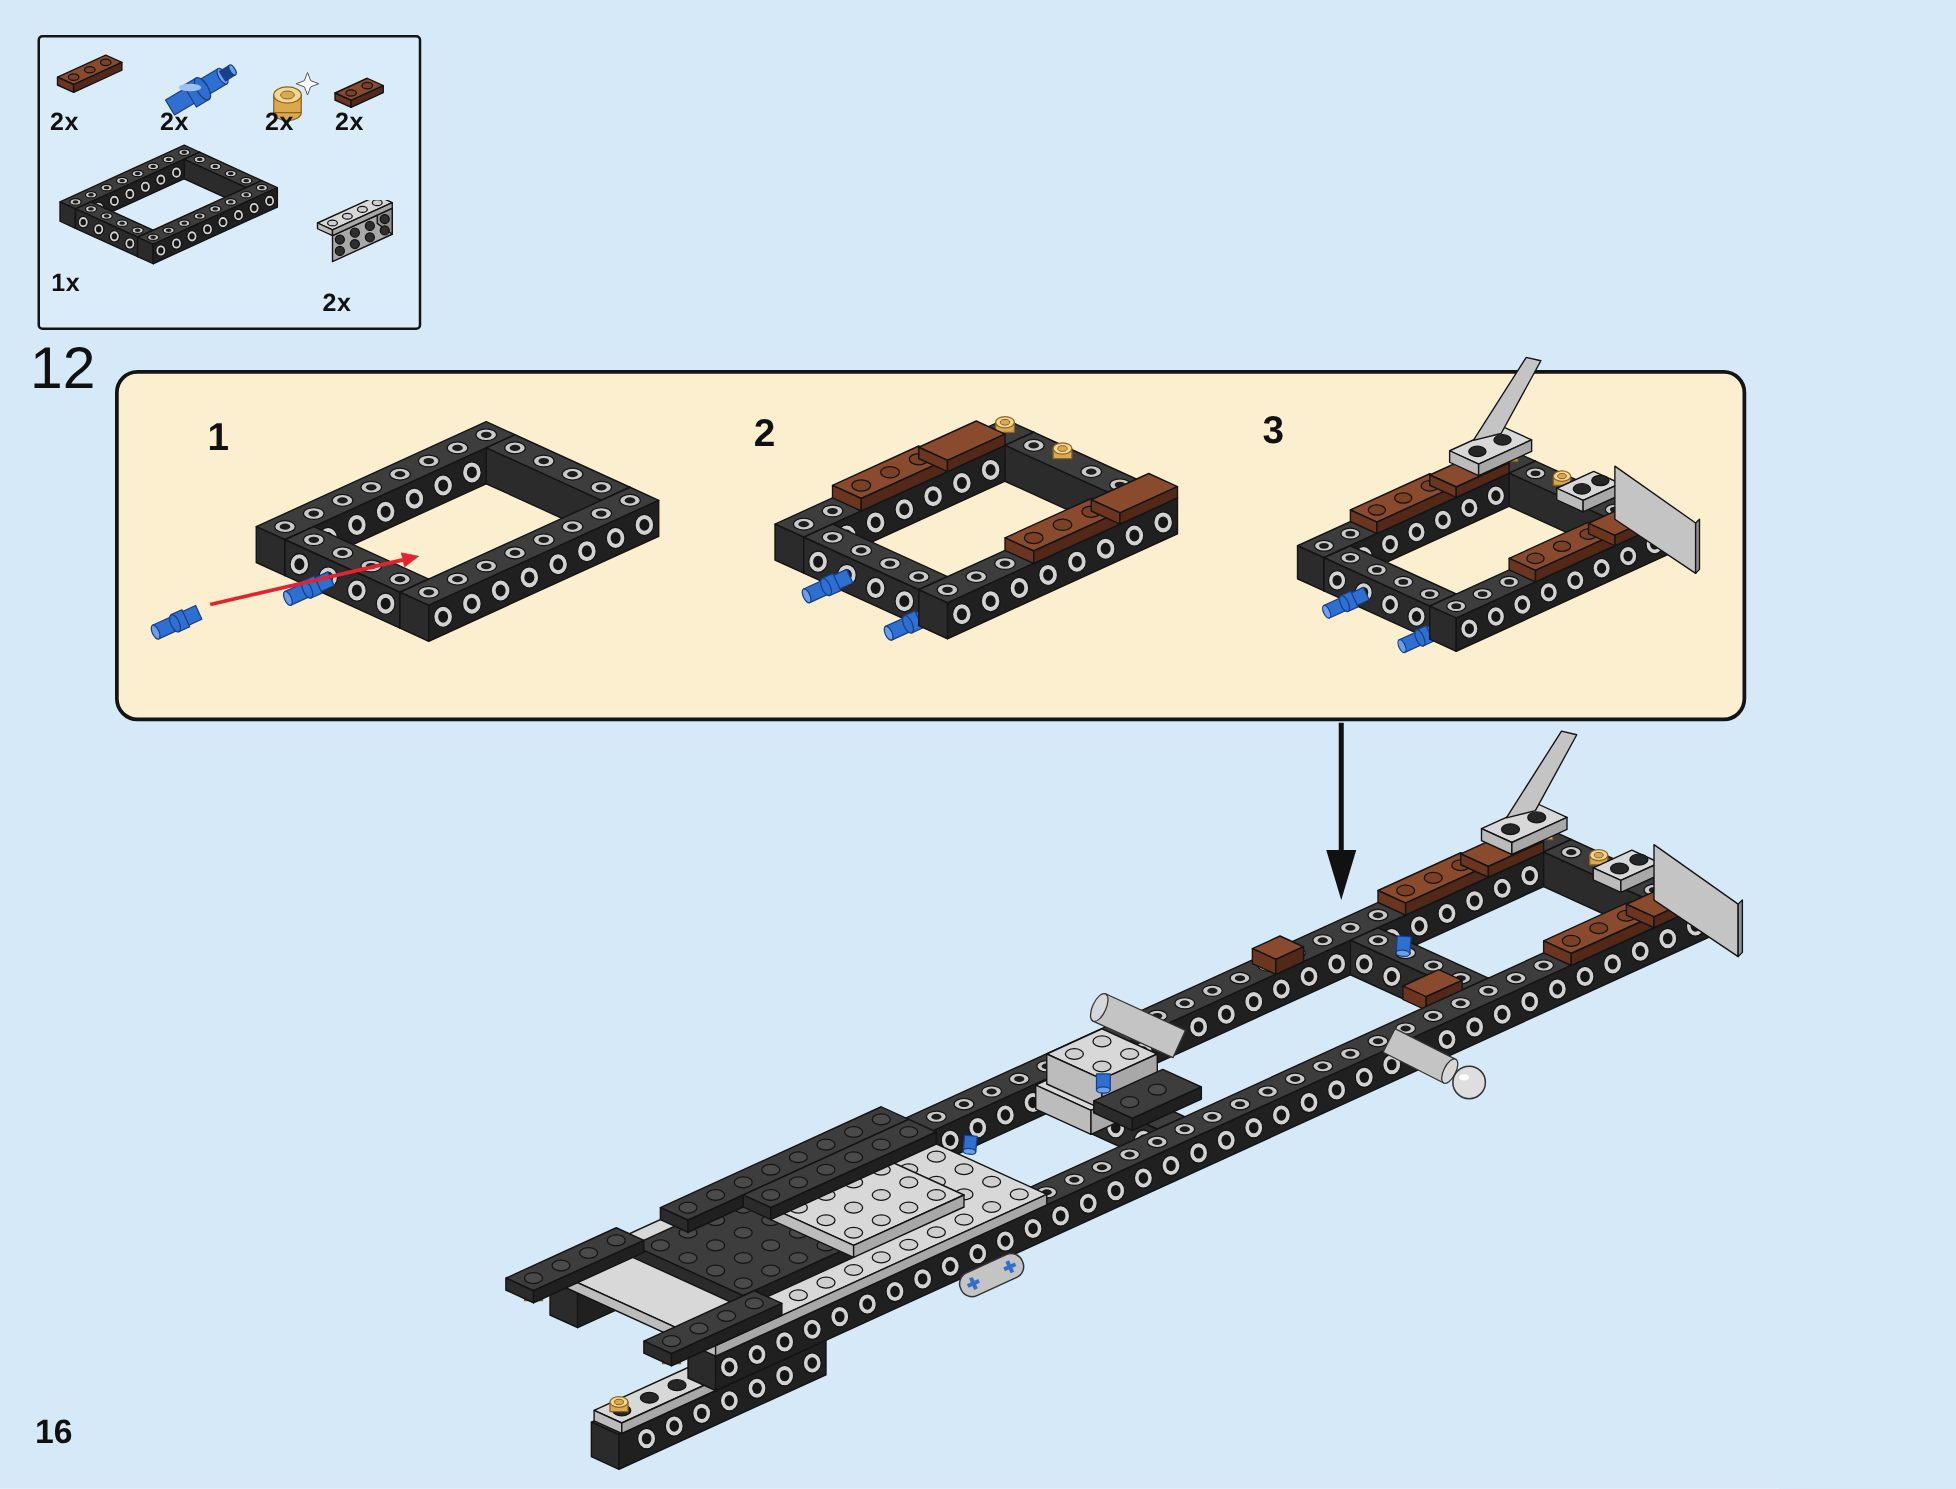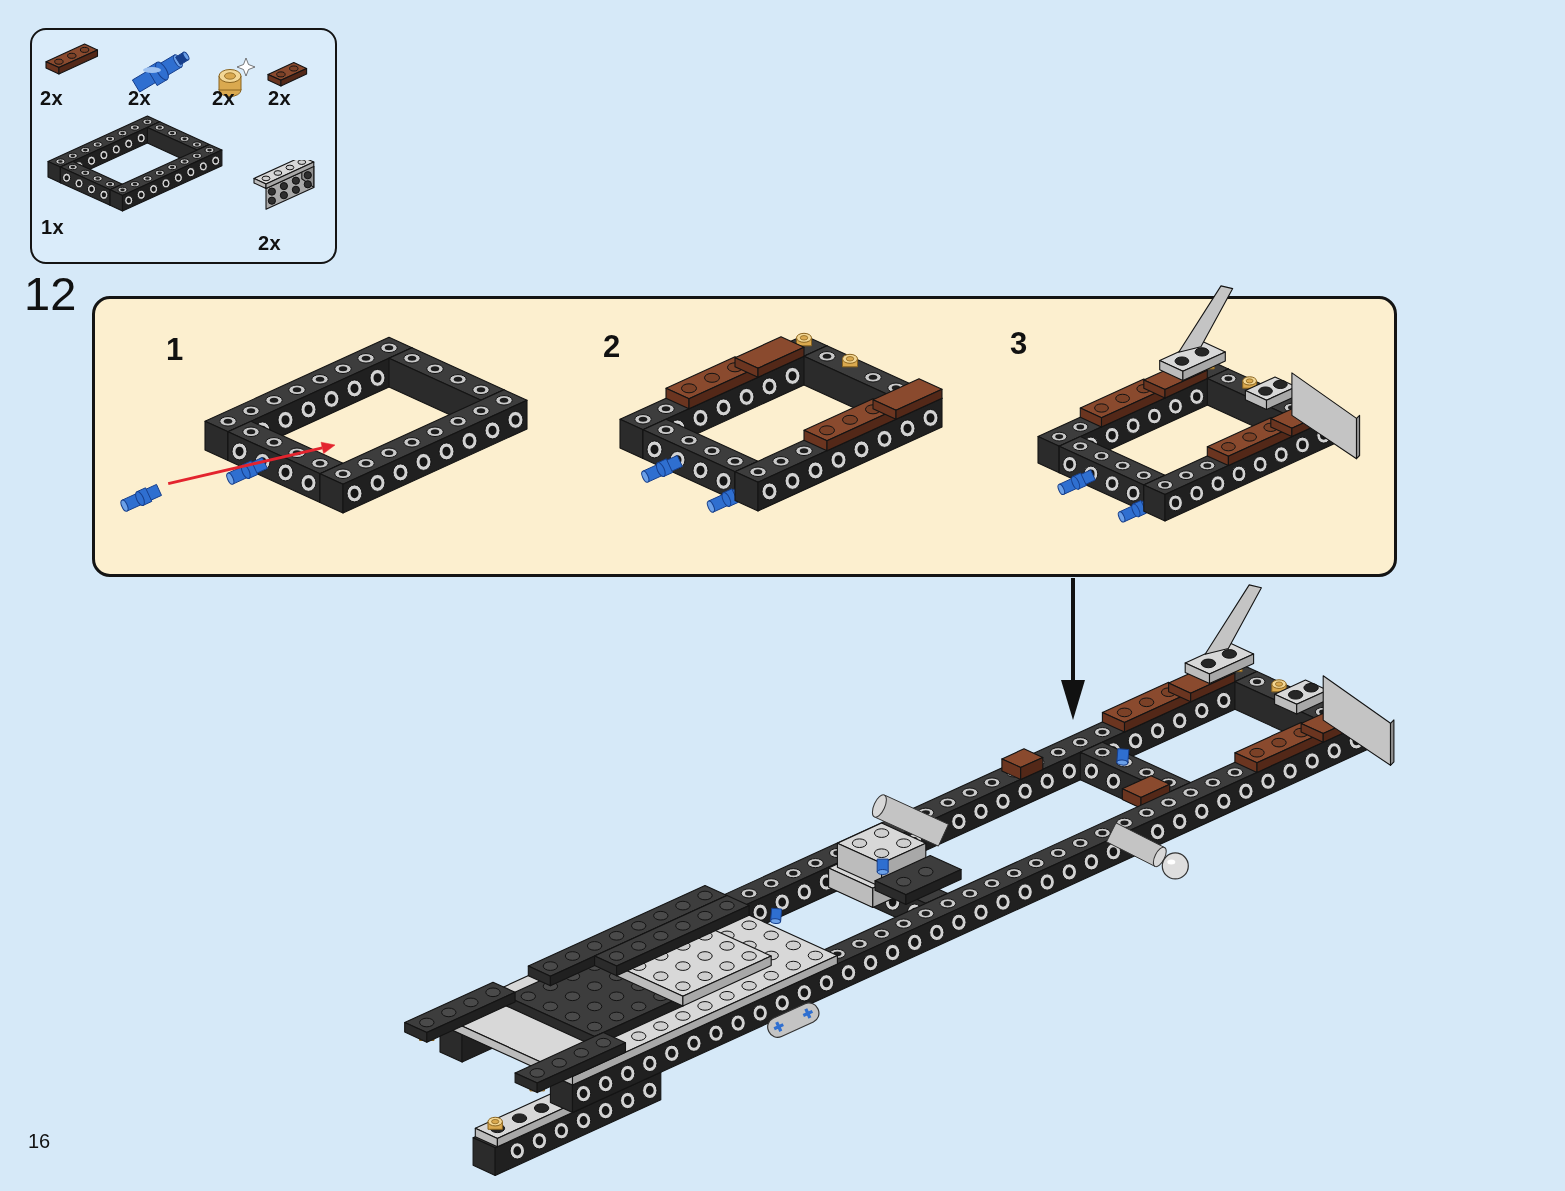--- a/index.html
+++ b/index.html
@@ -1,37 +1,37 @@
 <!DOCTYPE html>
 <html><head>
 <meta charset="utf-8">
 <style>
   html,body{margin:0;padding:0}
   .page{position:relative;width:1565px;height:1191px;background:#d6e9f8;overflow:hidden;
         font-family:"Liberation Sans",sans-serif;color:#111}
   .parts-box{position:absolute;left:30px;top:28px;width:307px;height:236px;background:#daecfa;
-             border:2.5px solid #141414;border-radius:16px;box-sizing:border-box}
+             border:2.5px solid #141414;border-radius:4px;box-sizing:border-box}
   svg{position:absolute;display:block}
   .qty{position:absolute;font-size:20px;font-weight:700;color:#111;letter-spacing:0.5px}
   #q0{left:8px;top:57px}  #q1{left:96px;top:57px} #q2{left:180px;top:57px} #q3{left:236px;top:57px}
   #q4{left:9px;top:186px} #q5{left:226px;top:202px}
   #p0{left:6px;top:12px;width:80px;height:56px} #p1{left:90px;top:16px;width:78px;height:54px}
   #p2{left:176px;top:24px;width:50px;height:50px} #p3{left:228px;top:24px;width:68px;height:48px}
   #p4{left:4px;top:84px;width:214px;height:124px} #p5{left:218px;top:130px;width:88px;height:80px}
   .step-num{position:absolute;left:24px;top:266px;font-size:47px;font-weight:400}
   .panel{position:absolute;left:92px;top:296px;width:1305px;height:281px;background:#fcefcf;
          border:3px solid #141414;border-radius:18px;box-sizing:border-box}
   .sub-lbl{position:absolute;font-size:31px;font-weight:700}
   #sl0{left:166px;top:332px} #sl1{left:603px;top:329px} #sl2{left:1010px;top:326px}
   #sub0{left:100px;top:330px;width:480px;height:245px}
   #sub1{left:590px;top:323px;width:440px;height:252px}
   #sub2{left:1000px;top:285px;width:420px;height:290px}
   #arrowsvg{left:1053px;top:578px;width:40px;height:150px}
   #mainsvg{left:320px;top:580px;width:1140px;height:600px}
-  .page-num{position:absolute;left:28px;top:1130px;font-size:20px;font-weight:400}
+  .page-num{position:absolute;left:28px;top:1130px;font-size:27px;font-weight:700}
 </style>
 </head>
 <body>
 
 <div class="page">
 
   <div class="parts-box">
     <svg id="p0" viewBox="0 0 80 56">
         <polygon points="8.0,19.7 46.6,2.1 59.5,7.9 20.9,25.6" fill="#8a4a2e" stroke="#141414" stroke-width="1.1" stroke-linejoin="round"></polygon>
         <polygon points="8.0,19.7 20.9,25.6 20.9,31.9 8.0,26.0" fill="#6b3520" stroke="#141414" stroke-width="1.1" stroke-linejoin="round"></polygon>

